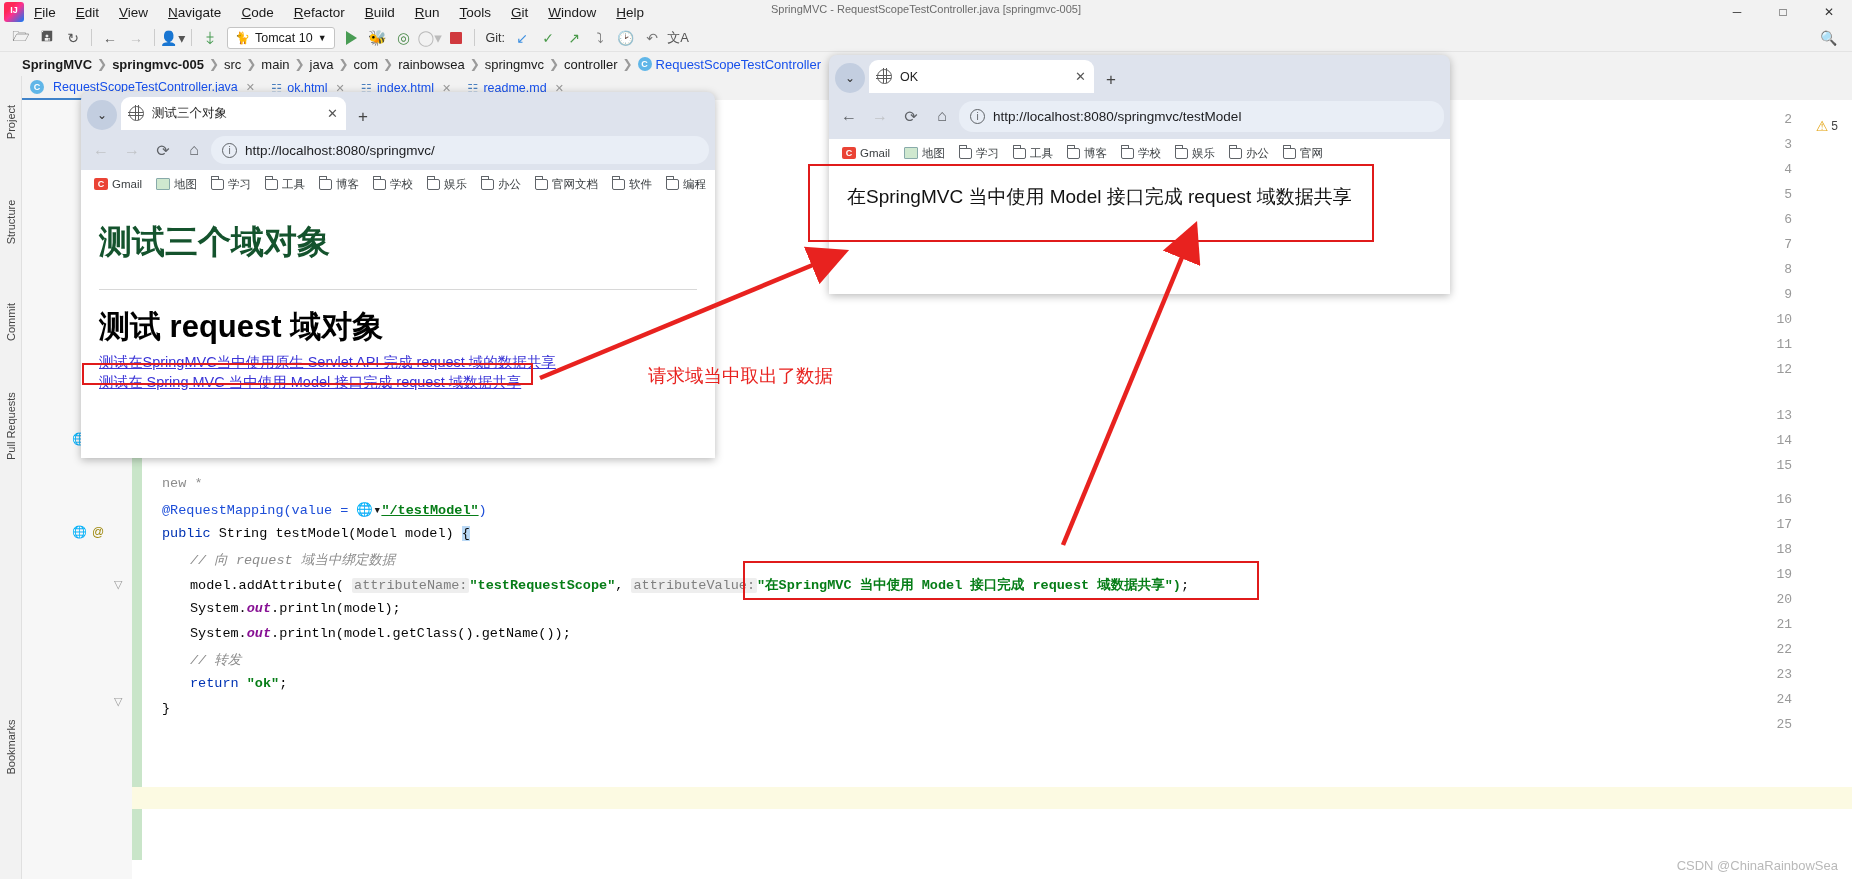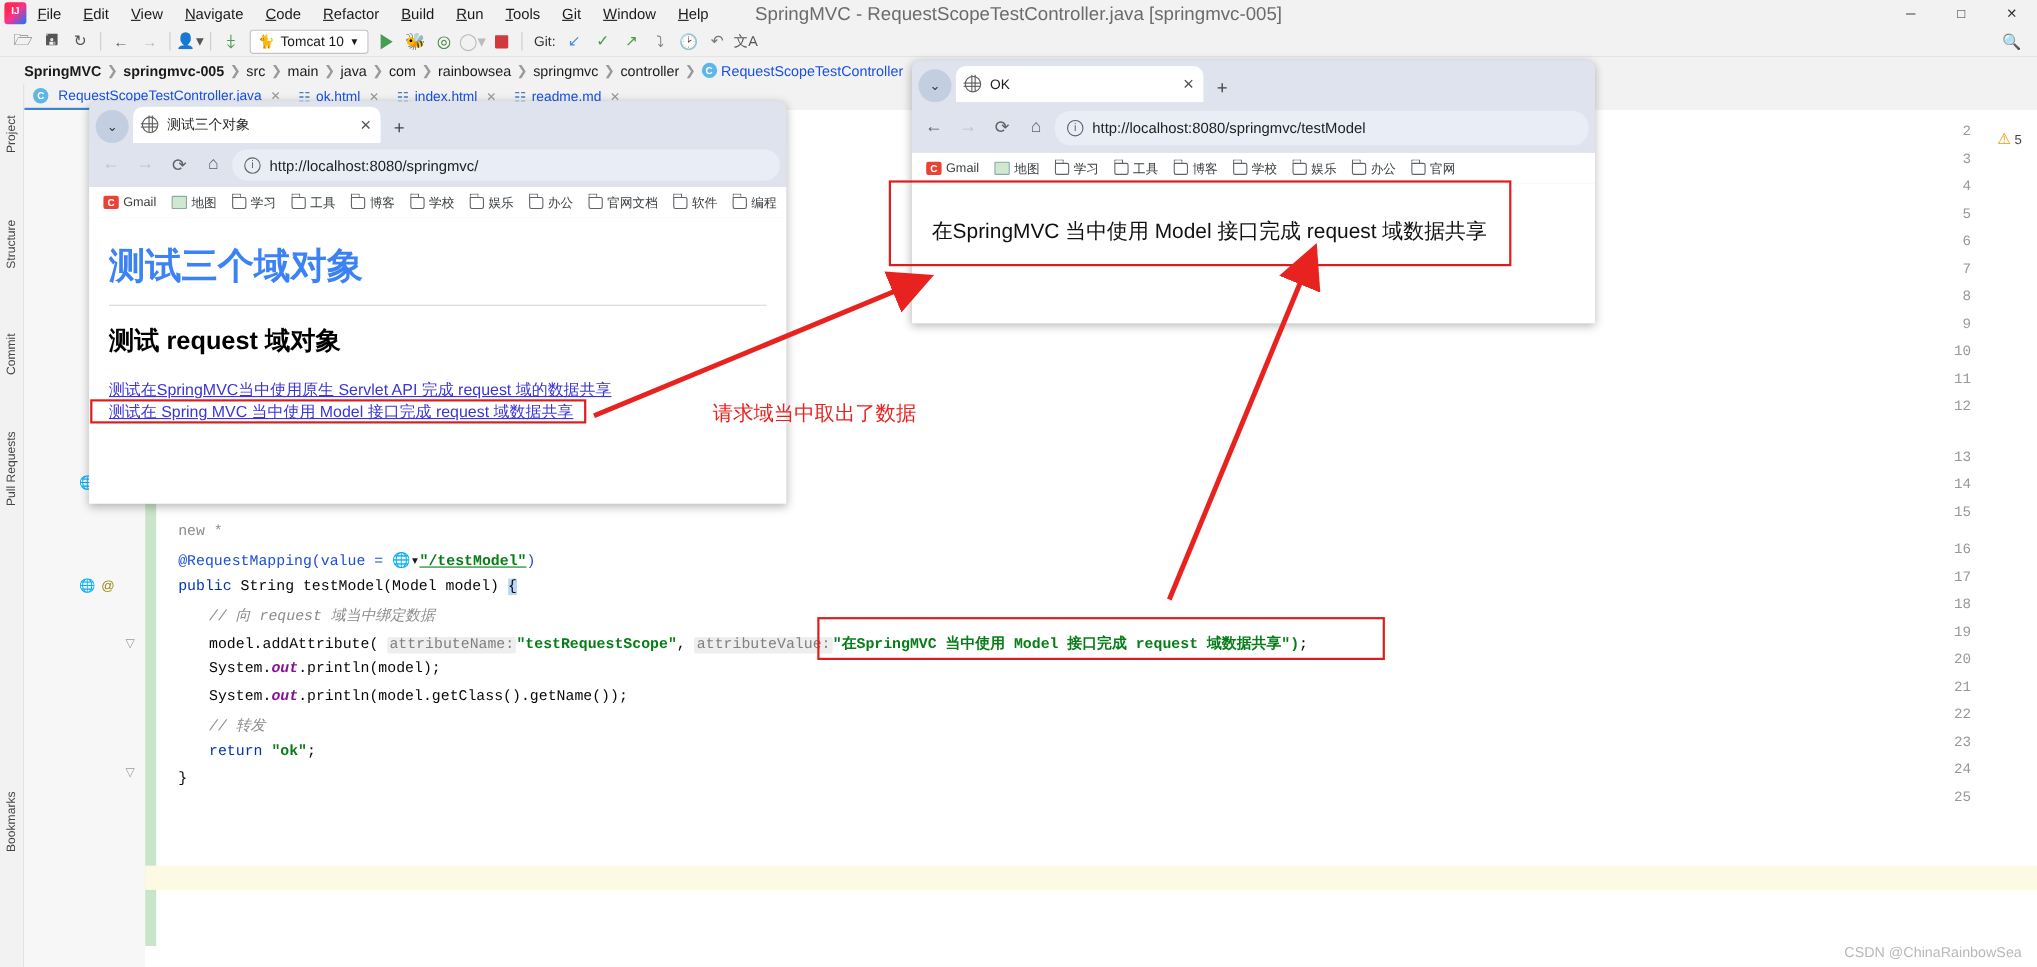--- a/index.html
+++ b/index.html
@@ -15,21 +15,21 @@
   
   #titlebar{position:absolute;left:0;top:0;width:1852px;height:24px;background:#f2f2f2;
     display:flex;align-items:center;}
   #ij-logo{width:20px;height:20px;margin-left:4px;border-radius:3px;
     background:linear-gradient(135deg,#fe2857 0%,#fe2857 30%,#ff318c 50%,#087cfa 100%);
     position:relative;flex:0 0 auto;}
   #ij-logo:after{content:"IJ";position:absolute;left:0;right:0;top:3px;text-align:center;
     font-size:9px;font-weight:bold;color:#fff;font-family:"Liberation Sans",sans-serif;}
   .menu-item{padding:2px 10px;font-size:13.5px;color:#1a1a1a;cursor:default;}
   .menu-item u{text-decoration:underline;}
-  #win-title{position:absolute;left:0;right:0;top:3px;text-align:center;font-size:17px;color:#6b6b6b;}
+  #win-title{position:absolute;left:0;right:0;top:3px;text-align:center;font-size:11px;color:#6b6b6b;}
   #win-ctl{position:absolute;right:0;top:0;height:24px;display:flex;align-items:center;}
   .wbtn{width:46px;height:24px;display:flex;align-items:center;justify-content:center;
     font-size:12px;color:#333;}
 
   
   #toolbar{position:absolute;left:0;top:24px;width:1852px;height:28px;background:#f2f2f2;
     display:flex;align-items:center;border-bottom:1px solid #e3e3e3;}
   .tb-ico{width:26px;height:24px;display:flex;align-items:center;justify-content:center;
     font-size:14px;color:#555;}
   .tb-sep{width:1px;height:17px;background:#ccc;margin:0 5px;}
@@ -111,29 +111,29 @@
   .bmbar{height:28px;display:flex;align-items:center;gap:4px;padding:0 8px;background:#fff;
     font-size:11.5px;color:#3c4043;white-space:nowrap;overflow:hidden;}
   .bm{display:flex;align-items:center;gap:4px;padding:2px 5px;}
   .folder{width:13px;height:11px;border:1.4px solid #5f6368;border-radius:1px 2px 2px 2px;position:relative;flex:0 0 auto;}
   .folder:before{content:"";position:absolute;left:-1.4px;top:-4px;width:6px;height:3px;
     border:1.4px solid #5f6368;border-bottom:none;border-radius:1px 1px 0 0;}
   .gm{width:14px;height:12px;background:#ea4335;border-radius:2px;color:#fff;font-size:9px;
     font-weight:bold;display:flex;align-items:center;justify-content:center;flex:0 0 auto;}
   .mapico{width:14px;height:12px;background:#cfe8cf;border:1px solid #8aa;border-radius:1px;flex:0 0 auto;}
   .page{background:#fff;padding:0 18px;}
-  .h1{font-size:33px;font-weight:bold;color:#3b82f6;margin:22px 0 12px;}
+  .h1{font-size:33px;font-weight:bold;color:#14532d;margin:22px 0 24px;}
   .hr{height:1px;background:#d8d8d8;margin:6px 0 16px;}
-  .h2{font-size:23px;font-weight:bold;color:#000;margin:0 0 20px;}
+  .h2{font-size:31px;font-weight:bold;color:#000;margin:0 0 4px;}
   .lnk{color:#3b35d6;text-decoration:underline;font-size:14.5px;line-height:20px;display:block;}
 
   
   #bw2{position:absolute;left:829px;top:55px;width:621px;height:239px;background:#dee3ed;
     border-radius:8px 8px 0 0;box-shadow:0 2px 9px rgba(0,0,0,.28);overflow:hidden;}
-  #bw2 .page2{background:#fff;padding:30px 18px;}
+  #bw2 .page2{background:#fff;padding:17px 18px;}
   .big-cn{font-size:19px;color:#111;}
 
   
   .redbox{position:absolute;border:2px solid #e01b1b;}
   .anno{position:absolute;color:#e8221f;font-size:18.5px;line-height:26px;}
   svg.arrows{position:absolute;left:0;top:0;width:1852px;height:879px;pointer-events:none;}
   #watermark{position:absolute;right:14px;bottom:6px;font-size:13px;color:#b9b9b9;}
 </style>
 </head>
 <body>

